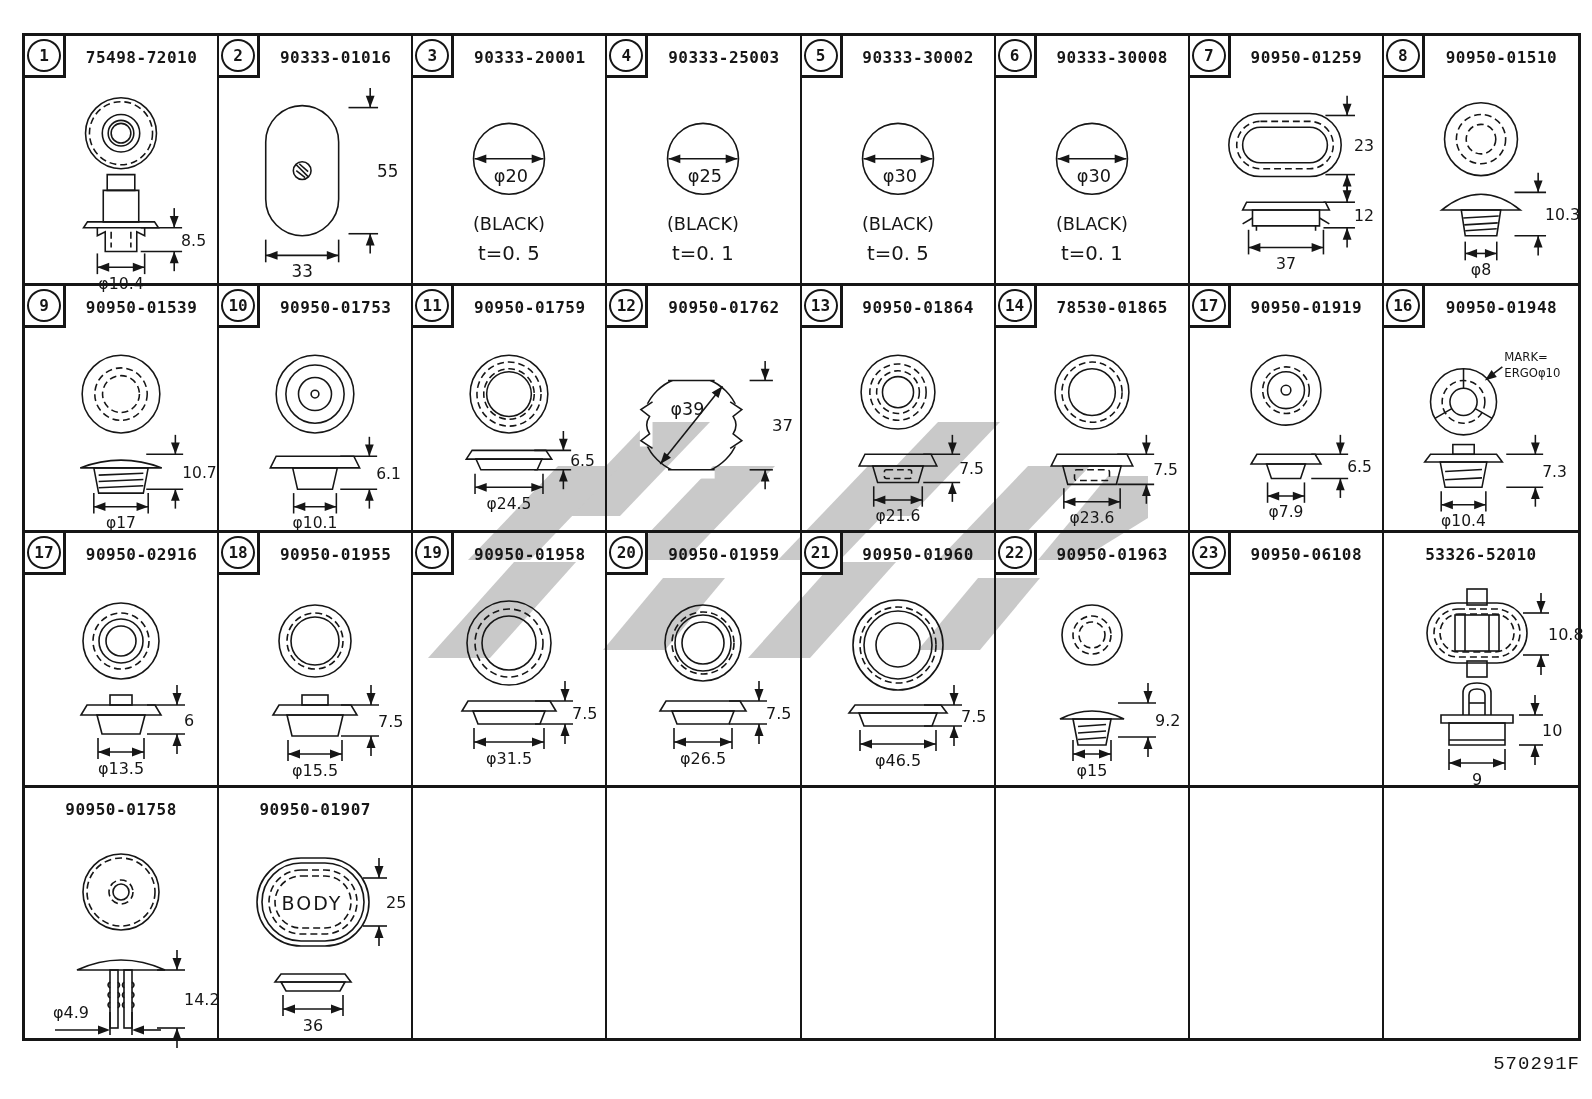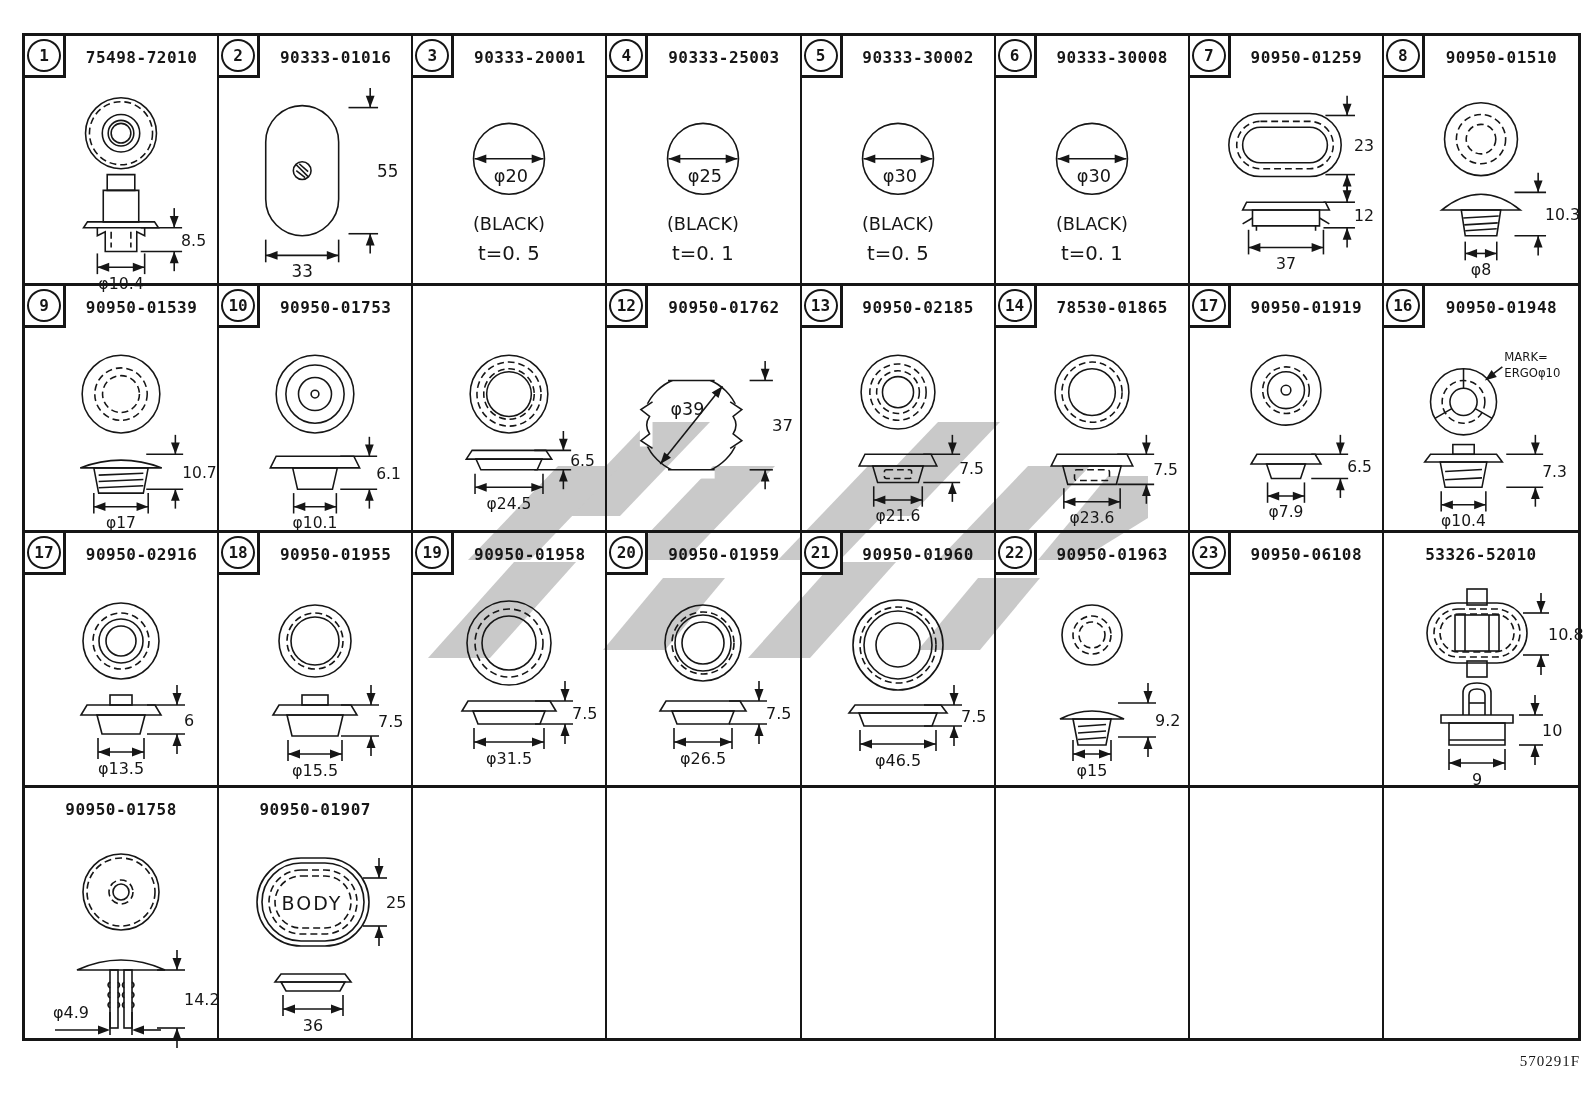--- a/index.html
+++ b/index.html
@@ -15,22 +15,22 @@
   .cell-header{display:flex;align-items:stretch;height:42px;}
   .num-box{width:38px;border-right:3px solid #161616;border-bottom:3px solid #161616;
            display:flex;align-items:center;justify-content:center;background:#fff;}
   .num-circle{min-width:24px;height:29px;padding:0 3px;border:2px solid #161616;border-radius:50%;
            display:flex;align-items:center;justify-content:center;
            font-family:"DejaVu Sans Mono",monospace;font-weight:bold;font-size:16px;}
   .part-no{flex:1;text-align:center;line-height:44px;font-family:"DejaVu Sans Mono",monospace;
            font-weight:bold;font-size:16px;letter-spacing:0.5px;white-space:nowrap;}
   .drawing{position:absolute;left:0;right:0;top:44px;bottom:0;}
   .drawing svg{display:block;margin:0 auto;overflow:visible;}
-  .footer-code{position:absolute;right:12px;top:1053px;font-size:15px;z-index:3;
-           font-family:Liberation Serif, serif;letter-spacing:1px;}
+  .footer-code{position:absolute;right:12px;top:1053px;font-size:19px;z-index:3;
+           font-family:Liberation Mono, monospace;letter-spacing:1px;}
 </style>
 </head>
 <body>
 
 <div class="sheet">
   <svg class="watermark" viewBox="0 0 740 270" aria-hidden="true">
     <g fill="#c9c9c9">
       <polygon points="150,108 240,14 302,14 212,108"></polygon>
       <polygon points="60,152 150,58 212,58 122,152"></polygon>
       <polygon points="20,250 106,154 168,154 82,250"></polygon>
@@ -322,20 +322,26 @@
             <line stroke="#161616" fill="none" stroke-width="1.6" x1="74" y1="168" x2="74" y2="189"></line>
             <line stroke="#161616" fill="none" stroke-width="1.6" x1="118" y1="168" x2="118" y2="189"></line>
             <line stroke="#161616" fill="none" stroke-width="1.6" x1="74" y1="182" x2="118" y2="182"></line>
             <polygon points="0,0 -12,-4.5 -12,4.5" fill="#161616" transform="translate(74,182) rotate(180)"></polygon>
             <polygon points="0,0 -12,-4.5 -12,4.5" fill="#161616" transform="translate(118,182) rotate(0)"></polygon>
             <text x="96" y="204" text-anchor="middle" font-size="16" fill="#161616" font-family="&quot;DejaVu Sans&quot;, sans-serif" letter-spacing="0">φ10.1</text>
           </svg>
         </div>
       </div>
     <div class="cell">
+        <div class="cell-header">
+          <div class="num-box">
+            <span class="num-circle">11</span>
+          </div>
+          <div class="part-no">90950-01759</div>
+        </div>
         <div class="drawing">
           <svg viewBox="0 0 192 206" width="192" height="100%" preserveAspectRatio="xMidYMin meet">
             <circle stroke="#161616" fill="none" stroke-width="1.6" cx="96" cy="66" r="40"></circle>
             <circle stroke="#161616" fill="none" stroke-width="1.6" stroke-dasharray="7 4" cx="96" cy="66" r="33"></circle>
             <circle stroke="#161616" fill="none" stroke-width="1.6" stroke-dasharray="7 4" cx="96" cy="66" r="26"></circle>
             <circle stroke="#161616" fill="none" stroke-width="1.6" cx="96" cy="66" r="23"></circle>
             <polygon stroke="#161616" fill="none" stroke-width="1.6" points="52,133 58,124 134,124 140,133"></polygon>
             <polygon stroke="#161616" fill="none" stroke-width="1.6" points="62,133 130,133 125,144 67,144"></polygon>
             <line stroke="#161616" fill="none" stroke-width="1.6" x1="122" y1="124" x2="160" y2="124"></line>
             <line stroke="#161616" fill="none" stroke-width="1.6" x1="122" y1="144" x2="160" y2="144"></line>
@@ -383,21 +389,21 @@
             <polygon points="0,0 -12,-4.5 -12,4.5" fill="#161616" transform="translate(160,144) rotate(-90)"></polygon>
             <text x="167" y="104" text-anchor="start" font-size="17" fill="#161616" font-family="&quot;DejaVu Sans&quot;, sans-serif" letter-spacing="0">37</text>
           </svg>
         </div>
       </div>
     <div class="cell">
         <div class="cell-header">
           <div class="num-box">
             <span class="num-circle">13</span>
           </div>
-          <div class="part-no">90950-02185</div>
+          <div class="part-no">90950-01864</div>
         </div>
         <div class="drawing">
           <svg viewBox="0 0 192 206" width="192" height="100%" preserveAspectRatio="xMidYMin meet">
             <circle stroke="#161616" fill="none" stroke-width="1.6" cx="96" cy="64" r="38"></circle>
             <circle stroke="#161616" fill="none" stroke-width="1.6" stroke-dasharray="7 4" cx="96" cy="64" r="29"></circle>
             <circle stroke="#161616" fill="none" stroke-width="1.6" stroke-dasharray="7 4" cx="96" cy="64" r="22"></circle>
             <circle stroke="#161616" fill="none" stroke-width="1.6" cx="96" cy="64" r="16"></circle>
             <polygon stroke="#161616" fill="none" stroke-width="1.6" points="56,140 62,128 130,128 136,140"></polygon>
             <polygon stroke="#161616" fill="none" stroke-width="1.6" points="70,140 122,140 117,157 75,157"></polygon>
             <rect stroke="#161616" fill="none" stroke-width="1.6" stroke-dasharray="7 4" x="82" y="144" width="28" height="9" rx="2" ry="2"></rect>

